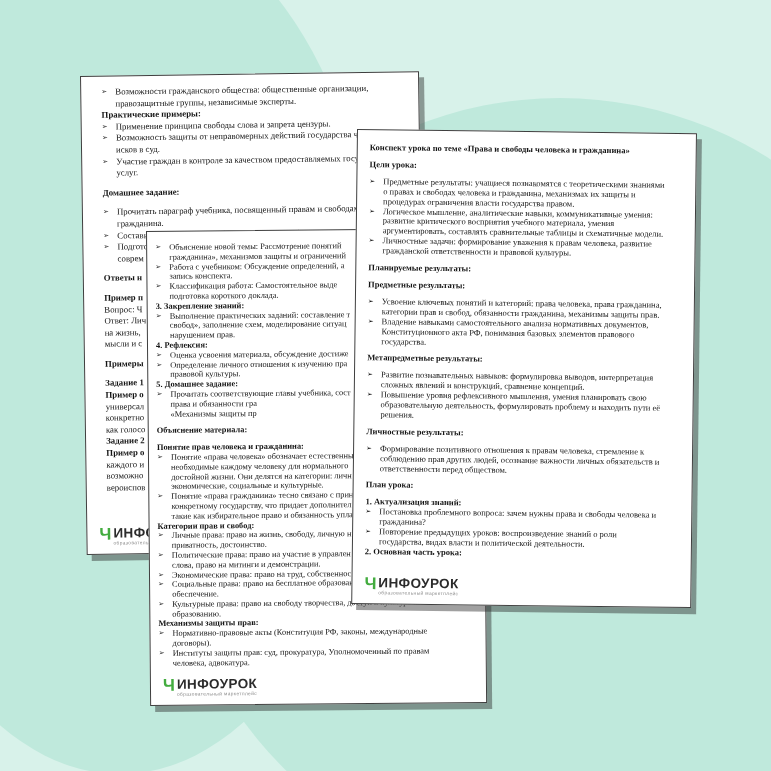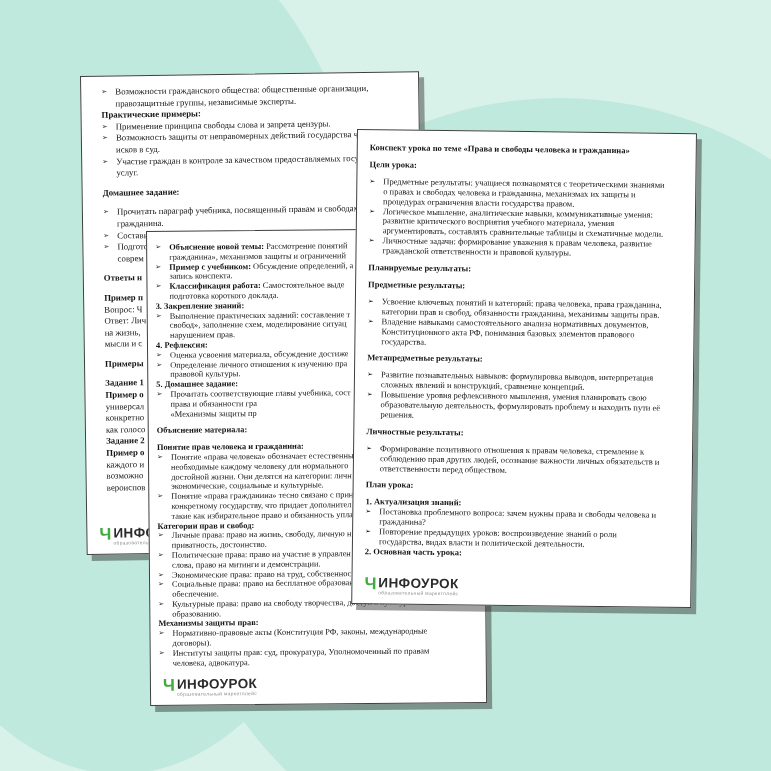--- a/index.html
+++ b/index.html
@@ -12,21 +12,21 @@
         box-shadow:5px 6px 0 rgba(45,45,45,.45);color:#141414;overflow:hidden;}
   #page-left{left:80px;top:76px;width:339px;height:479px;transform:rotate(-0.8deg);
              transform-origin:top left;z-index:1;padding:10px 16px 0 20px;}
   #page-middle{left:146px;top:231px;width:337px;height:475px;transform:rotate(-0.5deg);
              transform-origin:top left;z-index:2;padding:11px 8px 0 8px;}
   #page-right{left:357px;top:129px;width:340px;height:475px;transform:rotate(0.7deg);
              transform-origin:top left;z-index:3;padding:13px 12px 0 12px;}
   .ln{position:relative;white-space:nowrap;}
   .ln.li{padding-left:14px;}
   .ln.c{padding-left:14px;}
-  .ln b{font-weight:bold;}
+  .ln b{font-weight:normal;}
   .ln.h{font-weight:bold;}
   .mk{position:absolute;left:0;top:0;font-size:7px;}
   #page-left  .ln{font-size:8.8px;line-height:11.6px;}
   #page-left  .sp{height:8px;}
   #page-middle .ln{font-size:8.4px;line-height:9.8px;}
   #page-middle .sp{height:7px;}
   #page-right .ln{font-size:8.5px;line-height:9.9px;}
   #page-right .sp{height:7px;}
   .logo{position:absolute;left:12px;bottom:8px;display:flex;align-items:flex-start;
         font-family:"Liberation Sans","DejaVu Sans",sans-serif;}
@@ -87,21 +87,21 @@
         <div class="nm">ИНФОУРОК</div>
         <div class="tg">образовательный маркетплейс</div>
       </span>
     </div>
   </div>
 
   <div class="page" id="page-middle">
     <div>
         <div class="ln li"><span class="mk">➢</span><b>Объяснение новой темы:</b> Рассмотрение понятий</div>
         <div class="ln c">гражданина», механизмов защиты и ограничений</div>
-        <div class="ln li"><span class="mk">➢</span><b>Пример с учебником:</b> Обсуждение определений, а</div>
+        <div class="ln li"><span class="mk">➢</span><b>Работа с учебником:</b> Обсуждение определений, а</div>
         <div class="ln c">запись конспекта.</div>
         <div class="ln li"><span class="mk">➢</span><b>Классификация работа:</b> Самостоятельное выде</div>
         <div class="ln c">подготовка короткого доклада.</div>
         <div class="ln h">3. Закрепление знаний:</div>
         <div class="ln li"><span class="mk">➢</span>Выполнение практических заданий: составление т</div>
         <div class="ln c">свобод», заполнение схем, моделирование ситуац</div>
         <div class="ln c">нарушением прав.</div>
         <div class="ln h">4. Рефлексия:</div>
         <div class="ln li"><span class="mk">➢</span>Оценка усвоения материала, обсуждение достиже</div>
         <div class="ln li"><span class="mk">➢</span>Определение личного отношения к изучению пра</div>

